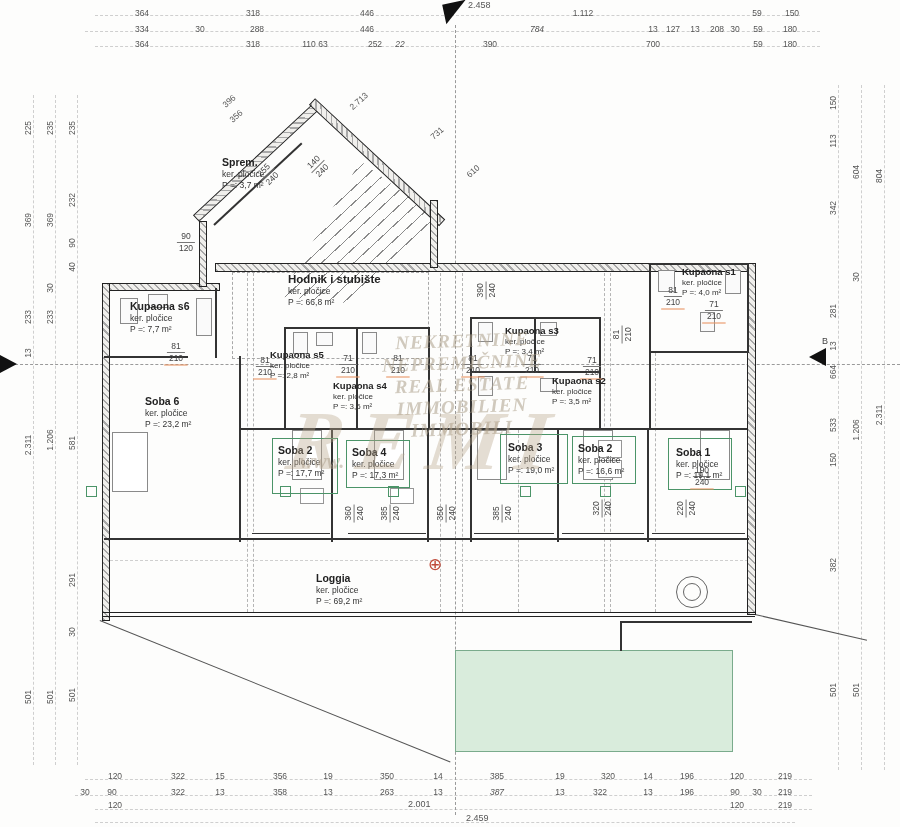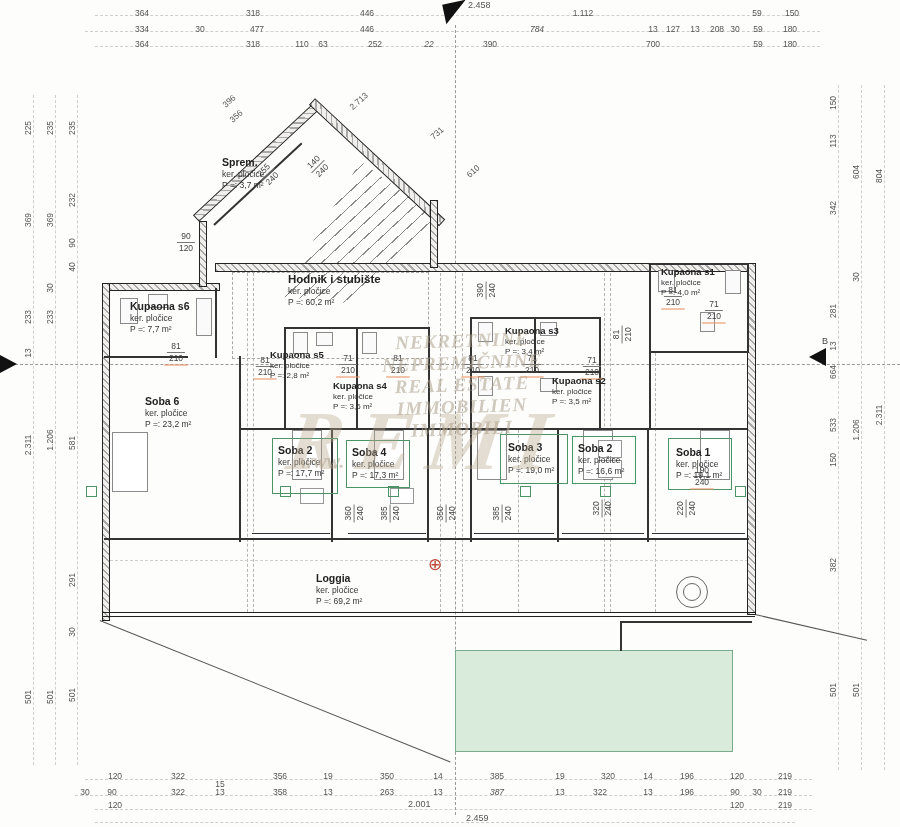--- a/index.html
+++ b/index.html
@@ -193,21 +193,21 @@
   <div class="gbox" style="left:668px;top:438px;width:62px;height:50px"></div>
 
   <div class="rlabel" style="left:222px;top:156px">
     <div class="rname">Sprem.</div>
     <div class="rsub">ker. pločice</div>
     <div class="rsub">P =: 3,7 m²</div>
   </div>
   <div class="rlabel" style="left:288px;top:272px">
     <div class="rname" style="font-size:11.5px">Hodnik i stubište</div>
     <div class="rsub">ker. pločice</div>
-    <div class="rsub">P =: 60,2 m²</div>
+    <div class="rsub">P =: 66,8 m²</div>
   </div>
   <div class="rlabel" style="left:130px;top:300px">
     <div class="rname">Kupaona s6</div>
     <div class="rsub">ker. pločice</div>
     <div class="rsub">P =: 7,7 m²</div>
   </div>
   <div class="rlabel" style="left:270px;top:349px">
     <div class="rname" style="font-size:9.5px">Kupaona s5</div>
     <div class="rsub" style="font-size:8px">ker. pločice</div>
     <div class="rsub" style="font-size:8px">P =: 2,8 m²</div>
@@ -220,21 +220,21 @@
   <div class="rlabel" style="left:505px;top:325px">
     <div class="rname" style="font-size:9.5px">Kupaona s3</div>
     <div class="rsub" style="font-size:8px">ker. pločice</div>
     <div class="rsub" style="font-size:8px">P =: 3,4 m²</div>
   </div>
   <div class="rlabel" style="left:552px;top:375px">
     <div class="rname" style="font-size:9.5px">Kupaona s2</div>
     <div class="rsub" style="font-size:8px">ker. pločice</div>
     <div class="rsub" style="font-size:8px">P =: 3,5 m²</div>
   </div>
-  <div class="rlabel" style="left:661px;top:266px">
+  <div class="rlabel" style="left:682px;top:266px">
     <div class="rname" style="font-size:9.5px">Kupaona s1</div>
     <div class="rsub" style="font-size:8px">ker. pločice</div>
     <div class="rsub" style="font-size:8px">P =: 4,0 m²</div>
   </div>
   <div class="rlabel" style="left:145px;top:395px">
     <div class="rname">Soba 6</div>
     <div class="rsub">ker. pločice</div>
     <div class="rsub">P =: 23,2 m²</div>
   </div>
   <div class="rlabel" style="left:278px;top:444px">
@@ -272,47 +272,47 @@
       <span style="left: 142px;">364</span>
       <span style="left: 253px;">318</span>
       <span style="left: 367px;">446</span>
       <span style="left: 583px;">1.112</span>
       <span style="left: 757px;">59</span>
       <span style="left: 792px;">150</span>
     </div>
   <div class="dimrow" style="top:24px">
       <span style="left: 142px;">334</span>
       <span style="left: 200px;">30</span>
-      <span style="left: 257px;">477</span>
+      <span style="left: 257px;">288</span>
       <span style="left: 367px;">446</span>
       <span style="left: 537px; font-style: italic;">784</span>
       <span style="left: 653px;">13</span>
       <span style="left: 673px;">127</span>
       <span style="left: 695px;">13</span>
       <span style="left: 717px;">208</span>
       <span style="left: 735px;">30</span>
       <span style="left: 758px;">59</span>
       <span style="left: 790px;">180</span>
     </div>
   <div class="dimrow" style="top:39px">
       <span style="left: 142px;">364</span>
       <span style="left: 253px;">318</span>
-      <span style="left: 302px;">110</span>
+      <span style="left: 309px;">110</span>
       <span style="left: 323px;">63</span>
       <span style="left: 375px;">252</span>
-      <span style="left: 429px; font-style: italic;">22</span>
+      <span style="left: 400px; font-style: italic;">22</span>
       <span style="left: 490px;">390</span>
       <span style="left: 653px;">700</span>
       <span style="left: 758px;">59</span>
       <span style="left: 790px;">180</span>
     </div>
   <div class="dimrow" style="top:771px">
       <span style="left: 115px;">120</span>
       <span style="left: 178px;">322</span>
-      <span style="left: 220px; margin-top: 8px;">15</span>
+      <span style="left: 220px;">15</span>
       <span style="left: 280px;">356</span>
       <span style="left: 328px;">19</span>
       <span style="left: 387px;">350</span>
       <span style="left: 438px;">14</span>
       <span style="left: 497px;">385</span>
       <span style="left: 560px;">19</span>
       <span style="left: 608px;">320</span>
       <span style="left: 648px;">14</span>
       <span style="left: 687px;">196</span>
       <span style="left: 737px;">120</span>

